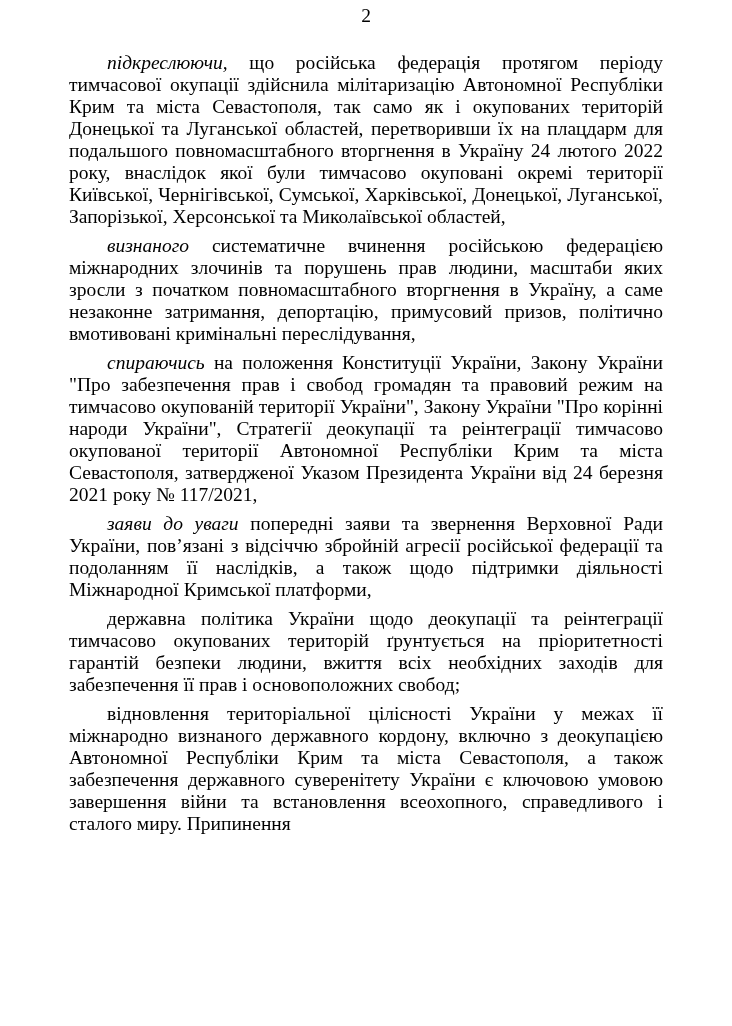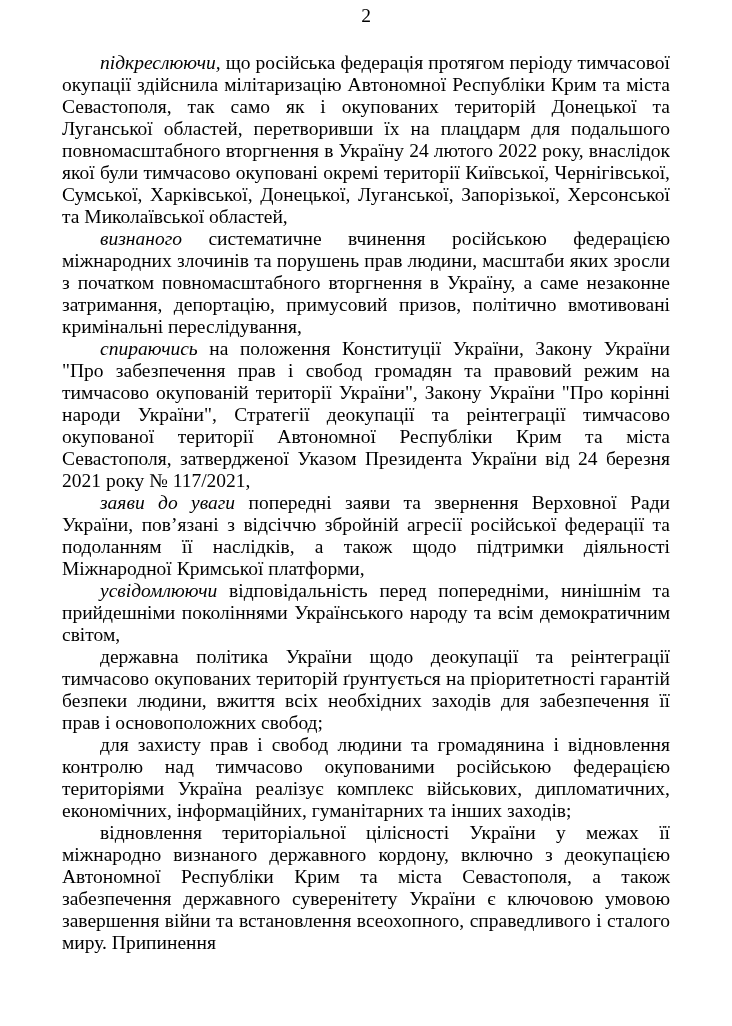--- a/index.html
+++ b/index.html
@@ -25,21 +25,21 @@
   }
   .page-number {
     text-align: center;
     padding-top: 5px;
     height: 22px;
   }
   .content {
     margin: 25px 62px 0 62px;
   }
   .content p {
-    margin: 0;
+    margin: 7px;
     padding: 0;
     text-indent: 38px;
     text-align: justify;
   }
   .lead {
     font-style: italic;
   }
   .declaration-heading {
     font-weight: bold;
     text-indent: 38px;
@@ -52,23 +52,21 @@
 
 <div class="page">
   <div class="page-number">2</div>
 
   <div class="content">
     <div>
         <p><span class="lead">підкреслюючи,</span> що російська федерація протягом періоду тимчасової окупації здійснила мілітаризацію Автономної Республіки Крим та міста Севастополя, так само як і окупованих територій Донецької та Луганської областей, перетворивши їх на плацдарм для подальшого повномасштабного вторгнення в Україну 24 лютого 2022 року, внаслідок якої були тимчасово окуповані окремі території Київської, Чернігівської, Сумської, Харківської, Донецької, Луганської, Запорізької, Херсонської та Миколаївської областей,</p>
         <p><span class="lead">визнаного</span> систематичне вчинення російською федерацією міжнародних злочинів та порушень прав людини, масштаби яких зросли з початком повномасштабного вторгнення в Україну, а саме незаконне затримання, депортацію, примусовий призов, політично вмотивовані кримінальні переслідування,</p>
         <p><span class="lead">спираючись</span> на положення Конституції України, Закону України "Про забезпечення прав і свобод громадян та правовий режим на тимчасово окупованій території України", Закону України "Про корінні народи України", Стратегії деокупації та реінтеграції тимчасово окупованої території Автономної Республіки Крим та міста Севастополя, затвердженої Указом Президента України від 24 березня 2021 року № 117/2021,</p>
         <p><span class="lead">заяви до уваги</span> попередні заяви та звернення Верховної Ради України, пов’язані з відсіччю збройній агресії російської федерації та подоланням її наслідків, а також щодо підтримки діяльності Міжнародної Кримської платформи,</p>
-        <p><span class="lead">усвідомлюючи</span> відповідальність перед попередніми, нинішнім та прийдешніми поколіннями Українського народу та всім демократичним світом,</p>
       </div>
 
 
     <div>
         <p>державна політика України щодо деокупації та реінтеграції тимчасово окупованих територій ґрунтується на пріоритетності гарантій безпеки людини, вжиття всіх необхідних заходів для забезпечення її прав і основоположних свобод;</p>
-        <p>для захисту прав і свобод людини та громадянина і відновлення контролю над тимчасово окупованими російською федерацією територіями Україна реалізує комплекс військових, дипломатичних, економічних, інформаційних, гуманітарних та інших заходів;</p>
         <p>відновлення територіальної цілісності України у межах її міжнародно визнаного державного кордону, включно з деокупацією Автономної Республіки Крим та міста Севастополя, а також забезпечення державного суверенітету України є ключовою умовою завершення війни та встановлення всеохопного, справедливого і сталого миру. Припинення</p>
       </div>
   </div>
 </div>
 
 </body></html>

